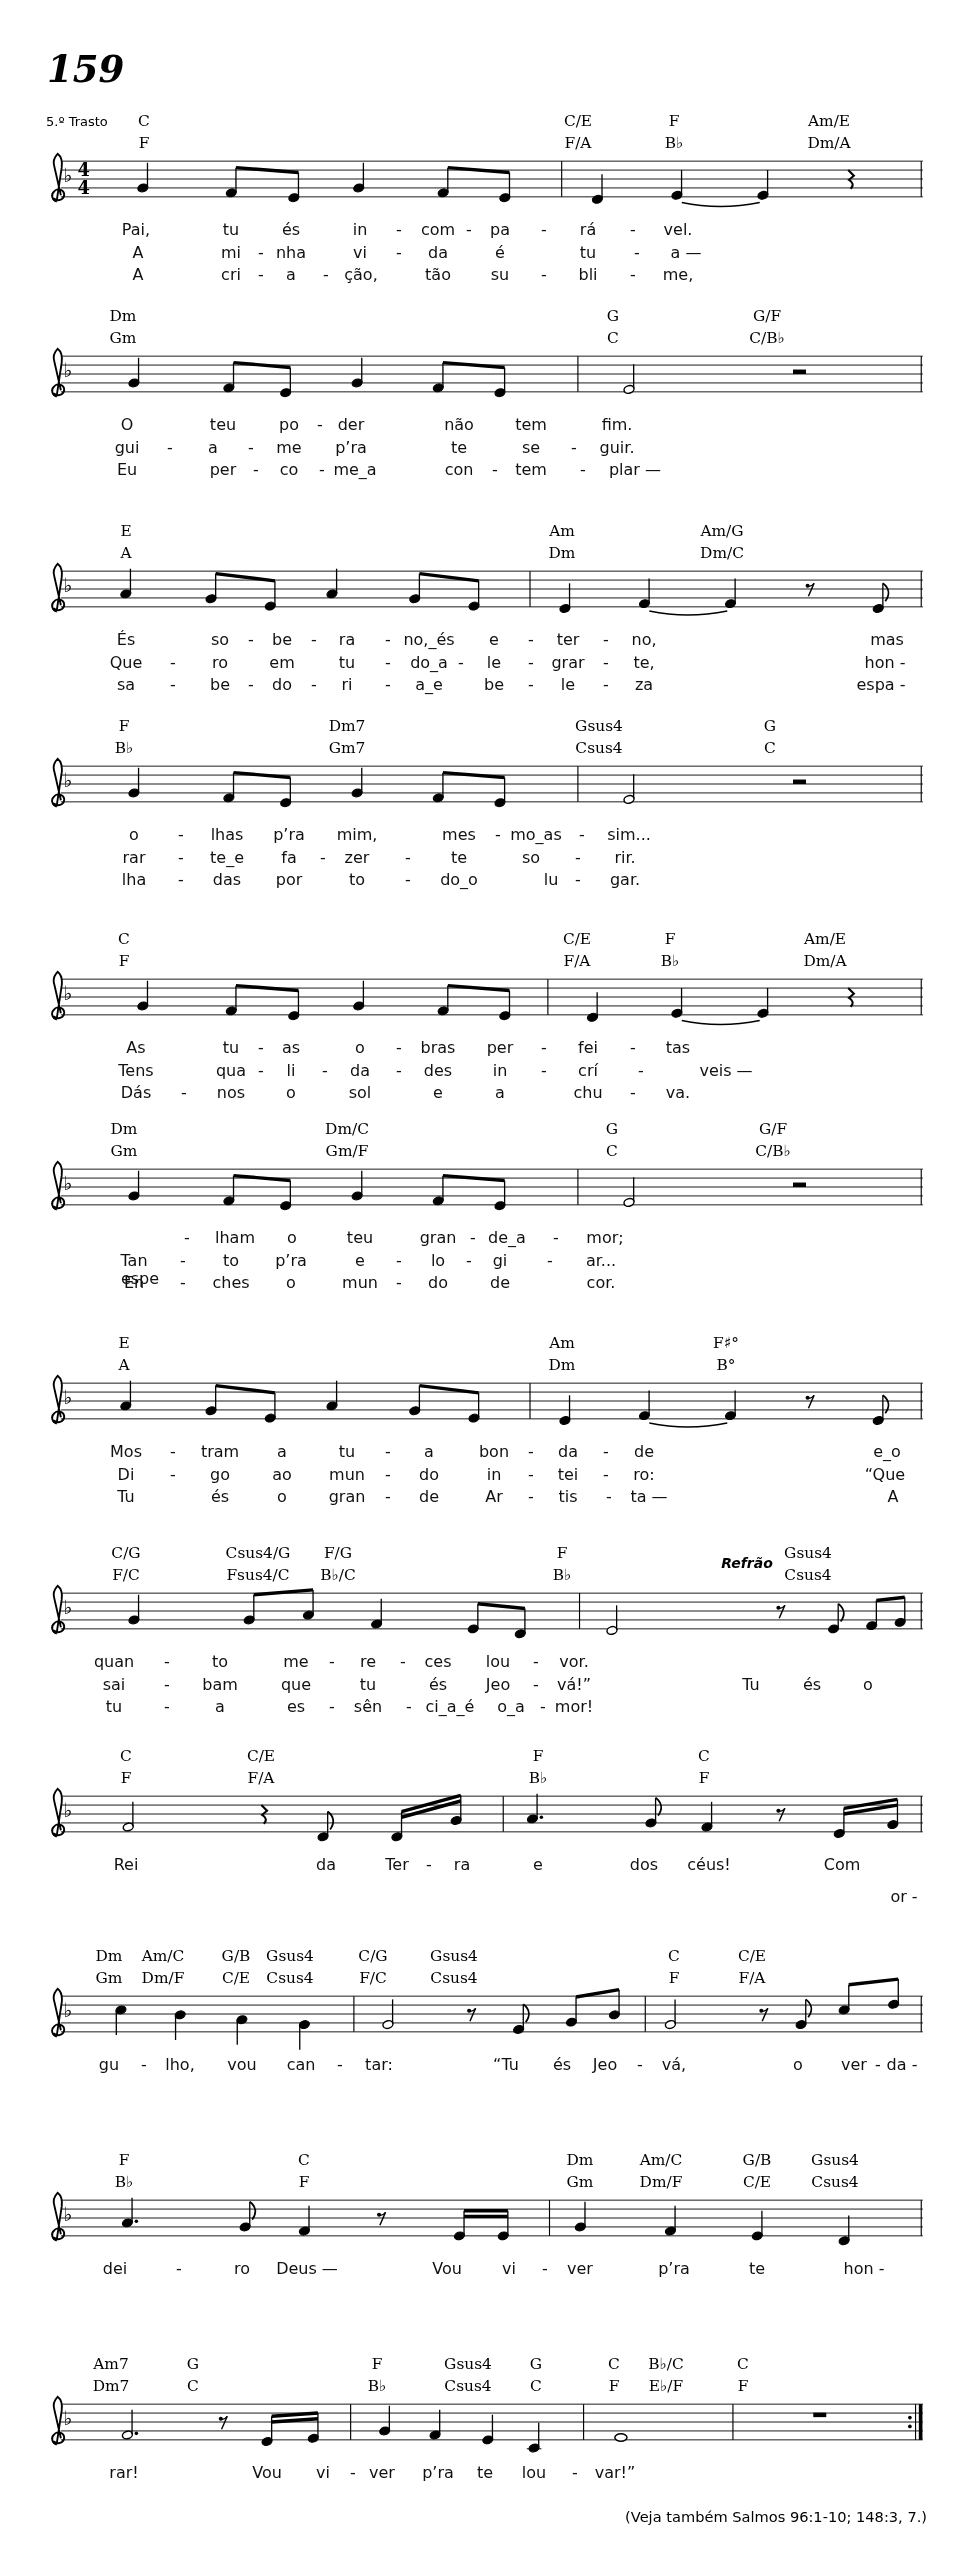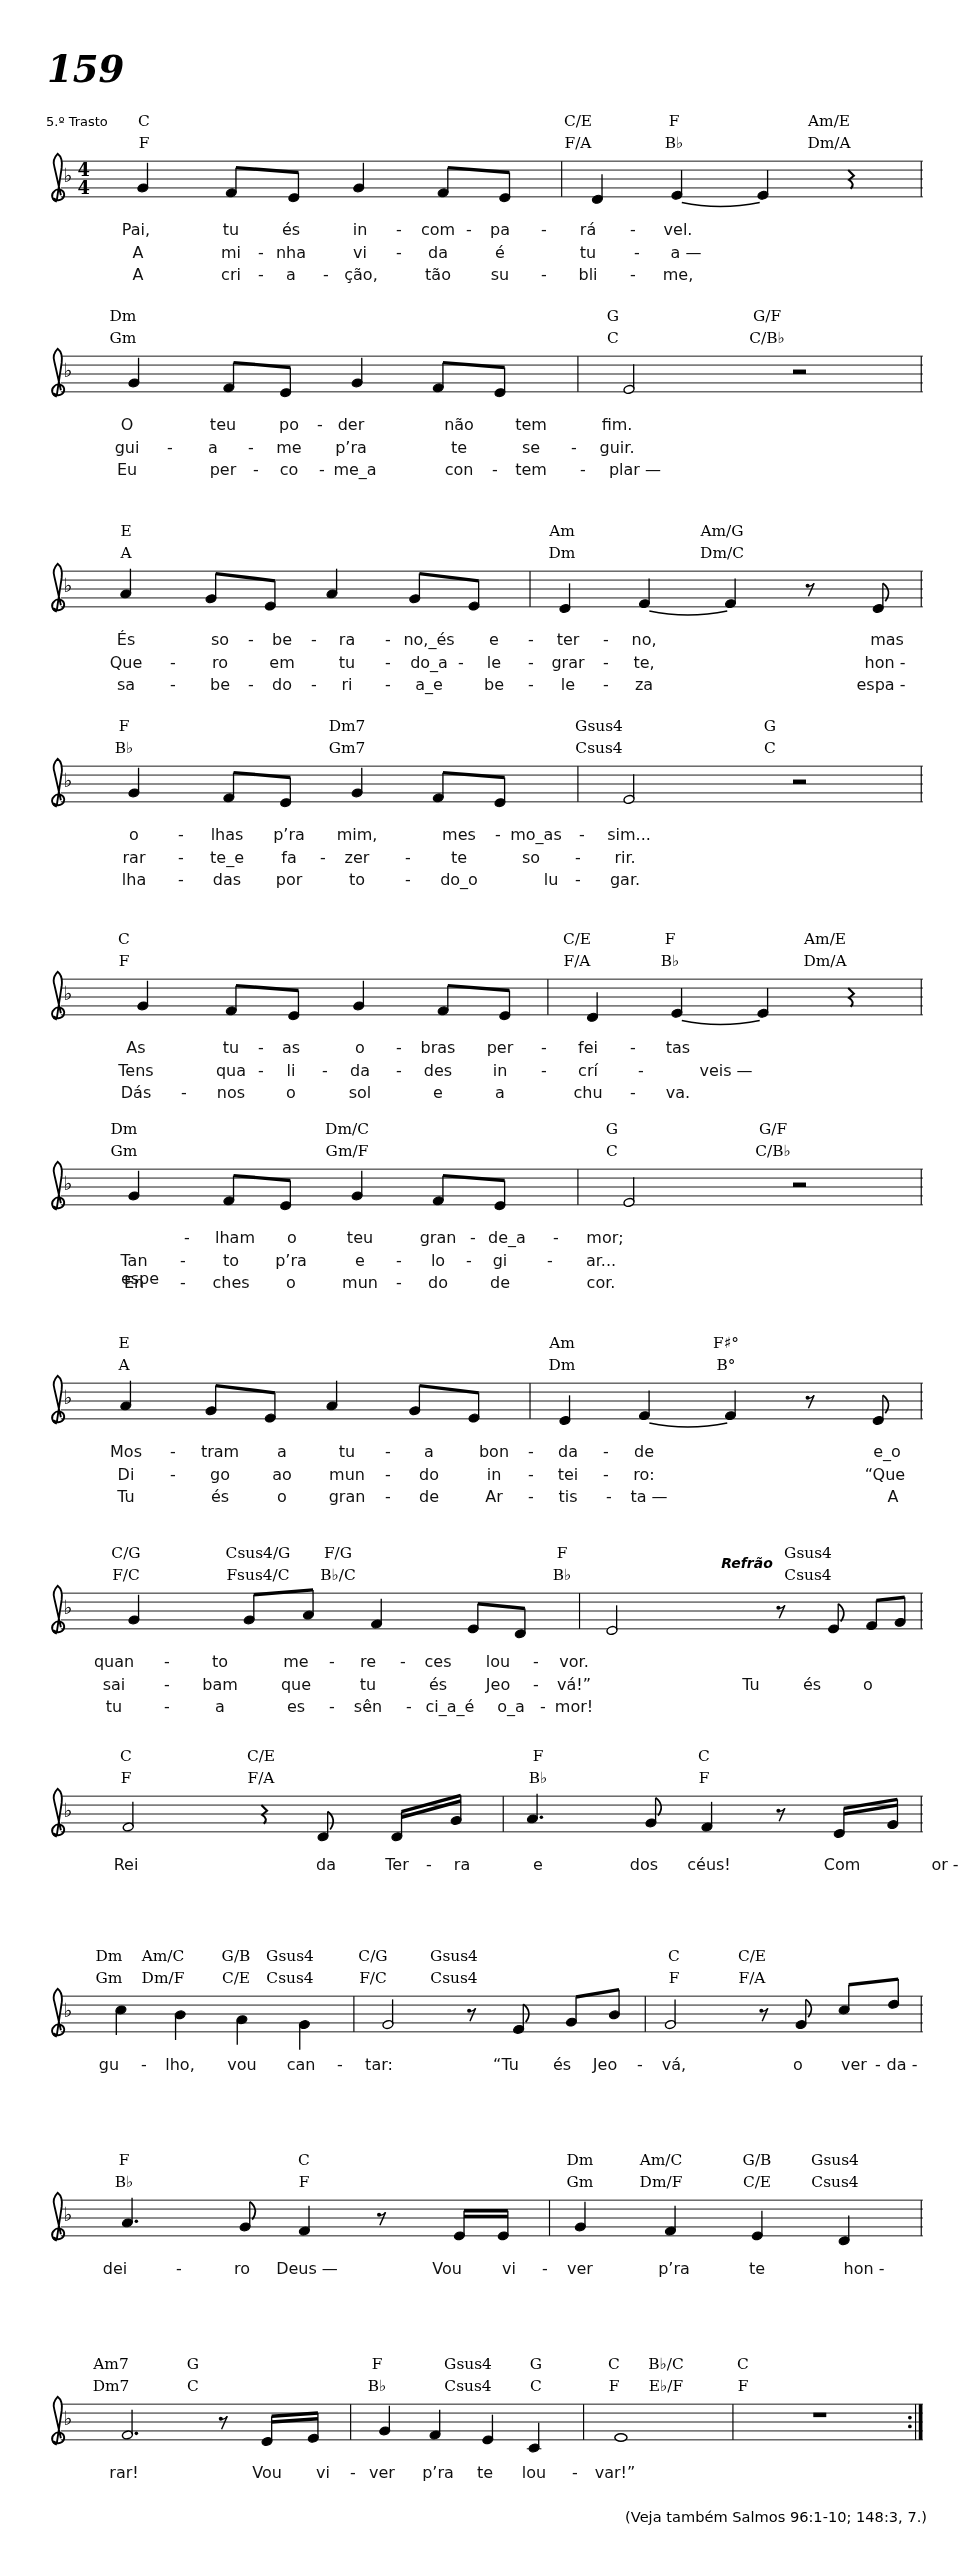--- a/index.html
+++ b/index.html
@@ -949,21 +949,21 @@
         <div class="lyrics-line" style="top: 108px;">
           <span class="syl" style="left: 126px;">Rei</span>
           <span class="syl" style="left: 326px;">da</span>
           <span class="syl" style="left: 397px;">Ter</span>
           <span class="syl" style="left: 429px;">-</span>
           <span class="syl" style="left: 462px;">ra</span>
           <span class="syl" style="left: 538px;">e</span>
           <span class="syl" style="left: 644px;">dos</span>
           <span class="syl" style="left: 709px;">céus!</span>
           <span class="syl" style="left: 842px;">Com</span>
-          <span class="syl" style="left: 945px;">or -</span>
+          <span class="syl" style="left: 904px; margin-top: 32px;">or -</span>
         </div>
       </div>
       <div class="system" style="top: 1947px; height: 187px;">
         <span class="chord row1" style="left: 109px;">Dm</span>
         <span class="chord row1" style="left: 163px;">Am/C</span>
         <span class="chord row1" style="left: 236px;">G/B</span>
         <span class="chord row1" style="left: 290px;">Gsus4</span>
         <span class="chord row1" style="left: 373px;">C/G</span>
         <span class="chord row1" style="left: 454px;">Gsus4</span>
         <span class="chord row1" style="left: 674px;">C</span>

